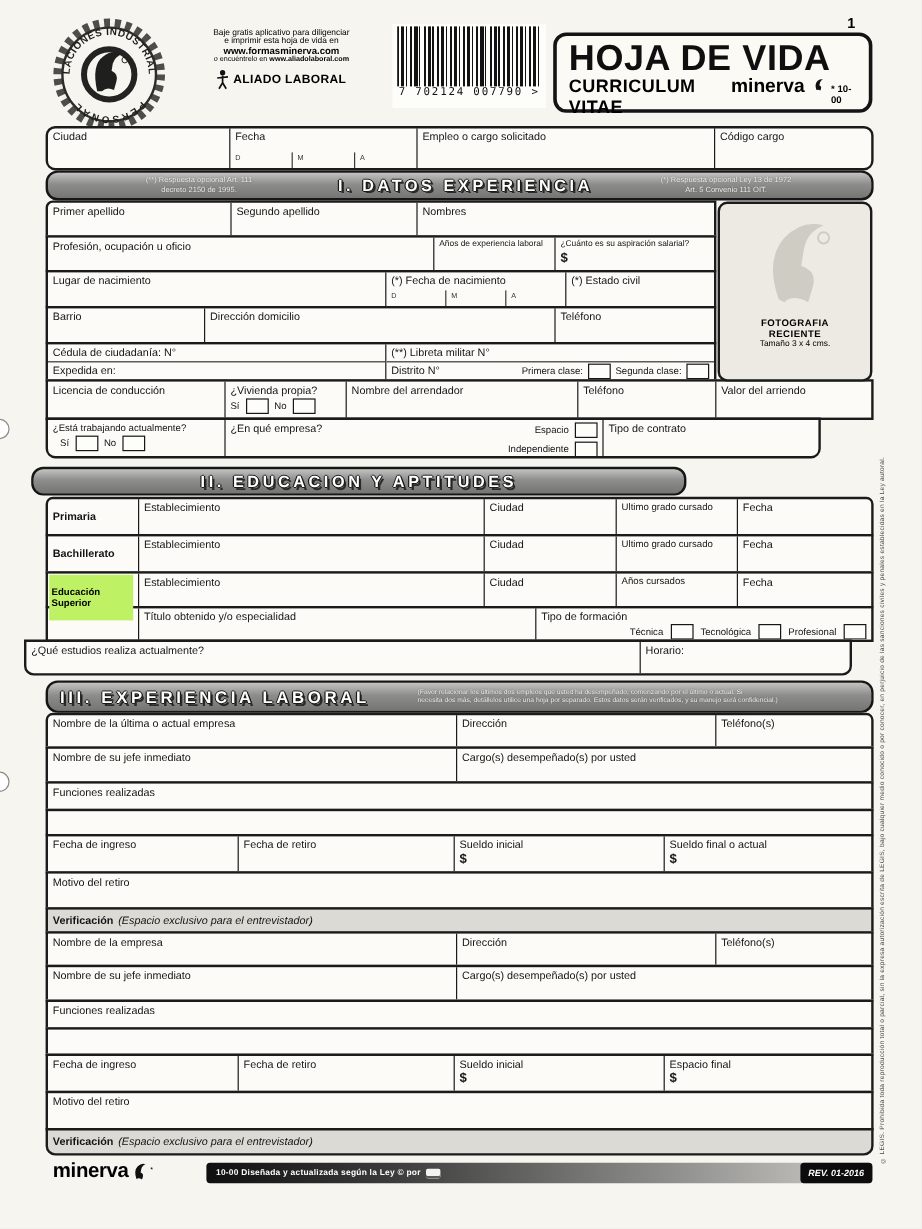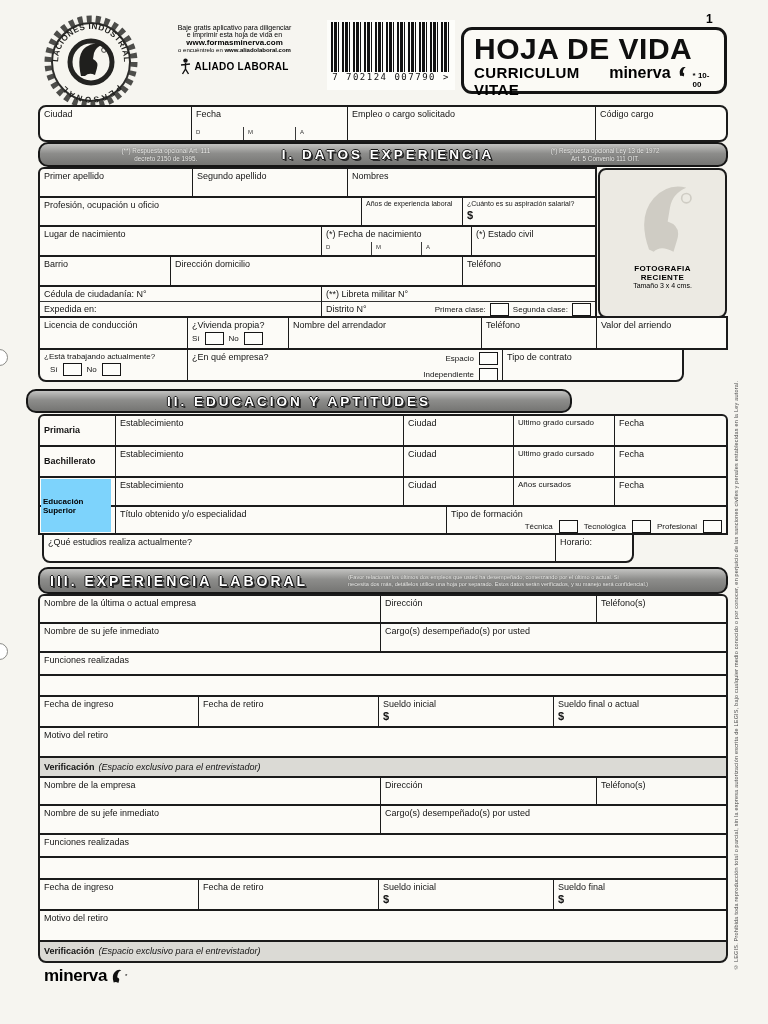--- a/index.html
+++ b/index.html
@@ -271,26 +271,26 @@
         <span class="f8">Técnica</span>
           <span class="cb"></span>
         <span class="f8">Tecnológica</span>
           <span class="cb"></span>
         <span class="f8">Profesional</span>
           <span class="cb"></span>
       </div>
     </div>
   </div>
 
-  <div class="abs b f8 note-stack" style="left:41px;top:479px;width:70px;height:53px;background:#7dd3fc;padding-left:2px">
+  <div class="abs b f8 note-stack" style="left:41px;top:479px;width:70px;height:38px;background:#bef264;padding-left:2px">
     <span>Educación</span>
       <span>Superior</span>
   </div>
 
-  <div class="row" style="left:42px;top:533px;width:592px;height:30px;border-radius:0 0 8px 8px">
+  <div class="row" style="left:20px;top:533px;width:690px;height:30px;border-radius:0 0 8px 8px">
     <div class="c" style="flex:0 0 512px"><span>¿Qué estudios realiza actualmente?</span></div>
     <div class="c" style="flex:1"><span>Horario:</span></div>
   </div>
 
   <div class="bar" style="left:38px;top:567px;width:690px;height:27px">
     <div class="bar-title" style="font-size:14px">III.  EXPERIENCIA LABORAL</div>
     <div class="bar-note note-stack" style="margin-left:auto;width:368px;text-align:left;font-size:5.6px">
       <span>(Favor relacionar los últimos dos empleos que usted ha desempeñado, comenzando por el último o actual. Si</span>
         <span>necesita dos más, detállelos utilice una hoja por separado. Estos datos serán verificados, y su manejo será confidencial.)</span>
     </div>
@@ -349,40 +349,48 @@
     <div class="c" style="flex:1"></div>
   </div>
   <div class="row" style="left:38px;top:878px;width:690px;height:33px">
     <div class="c" style="flex:0 0 159px"><span>Fecha de ingreso</span></div>
     <div class="c" style="flex:0 0 180px"><span>Fecha de retiro</span></div>
     <div class="c" style="flex:0 0 175px">
       <div>Sueldo inicial</div>
       <div class="money">$</div>
     </div>
     <div class="c" style="flex:1">
-      <div>Sueldo final</div>
+      <div>Espacio final</div>
       <div class="money">$</div>
     </div>
   </div>
   <div class="row" style="left:38px;top:909px;width:690px;height:33px">
     <div class="c" style="flex:1"><span>Motivo del retiro</span></div>
   </div>
   <div class="row verif" style="left:38px;top:940px;width:690px;height:23px;border-radius:0 0 8px 8px">
     <div class="c" style="flex:1;border-right:none">
       <span class="b">Verificación</span>
       <span style="font-style:italic">(Espacio exclusivo para el entrevistador)</span>
     </div>
   </div>
 
   <div class="abs" style="left:44px;top:966px;display:flex;align-items:center;gap:2px">
     <span class="b" style="font-size:17px;letter-spacing:-.3px">minerva</span>
     <svg width="14" height="16" viewBox="0 0 24 26">
       <path d="M8 24 Q4 12 10 6 Q15 1 21 3 Q16 5 15 10 L14 15 Q19 17 17 22 L16 25 Q12 22 8 24 Z" fill="#111"></path>
     </svg>
     <span style="font-size:6px;vertical-align:top">*</span>
   </div>
+  <div class="abs" style="left:172px;top:969px;width:555px;height:17px;border-radius:3px;display:flex;align-items:center;padding-left:8px;
+       background:linear-gradient(90deg,#0f0f0f 0%,#3c3c3c 28%,#8f8f8d 70%,#c6c5c1 96%)">
+    <span class="b" style="font-size:7px;color:#fff;letter-spacing:.2px">10-00 Diseñada y actualizada según la Ley © por</span>
+    <span style="display:inline-block;width:12px;height:8px;background:#f2f2ef;border-radius:1.5px;margin-left:4px;
+         box-shadow:inset 0 -2px 0 #5a5a58"></span>
+    <span class="b" style="margin-left:auto;background:#0c0c0c;color:#fff;font-size:7.5px;font-style:italic;
+         padding:3px 7px;border-radius:3px;height:17px;display:flex;align-items:center">REV. 01-2016</span>
+  </div>
 
   <div class="side">© LEGIS. Prohibida toda reproducción total o parcial, sin la expresa autorización escrita de LEGIS, bajo cualquier medio conocido o por conocer, en perjuicio de las sanciones civiles y penales establecidas en la Ley autoral.</div>
 
   <div class="hole" style="top:349px"></div>
   <div class="hole" style="top:643px"></div>
 
 </div>
 
 </body></html>

